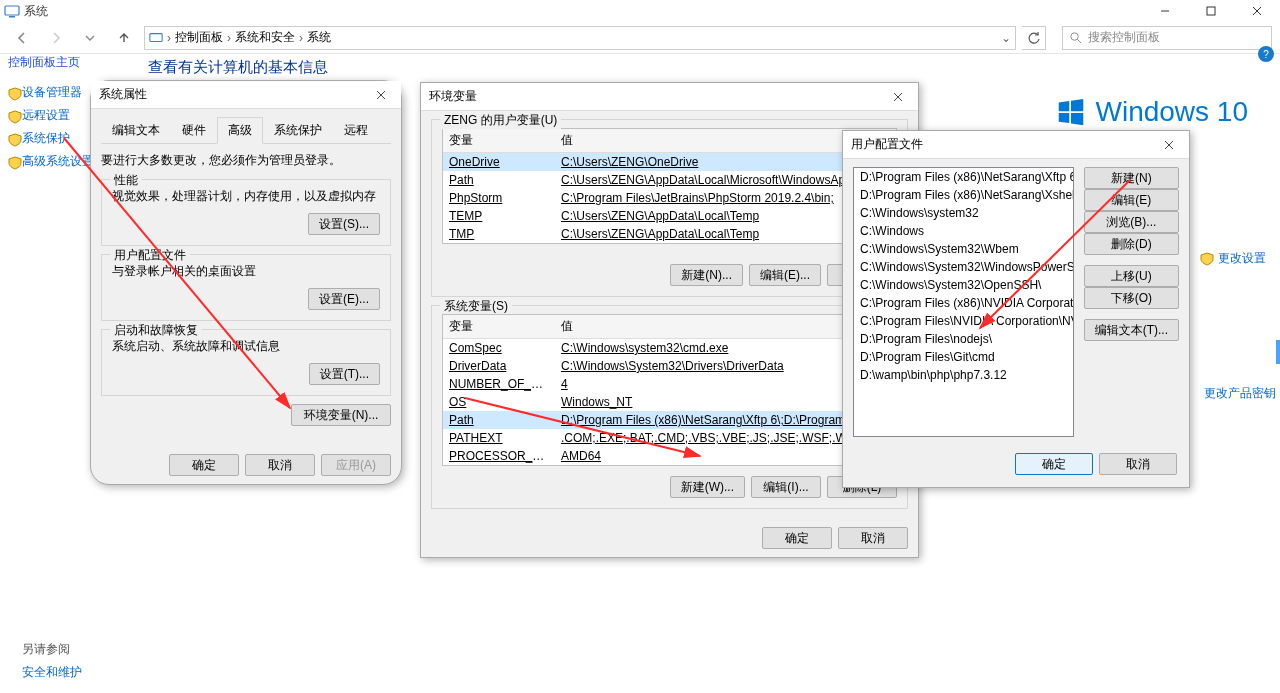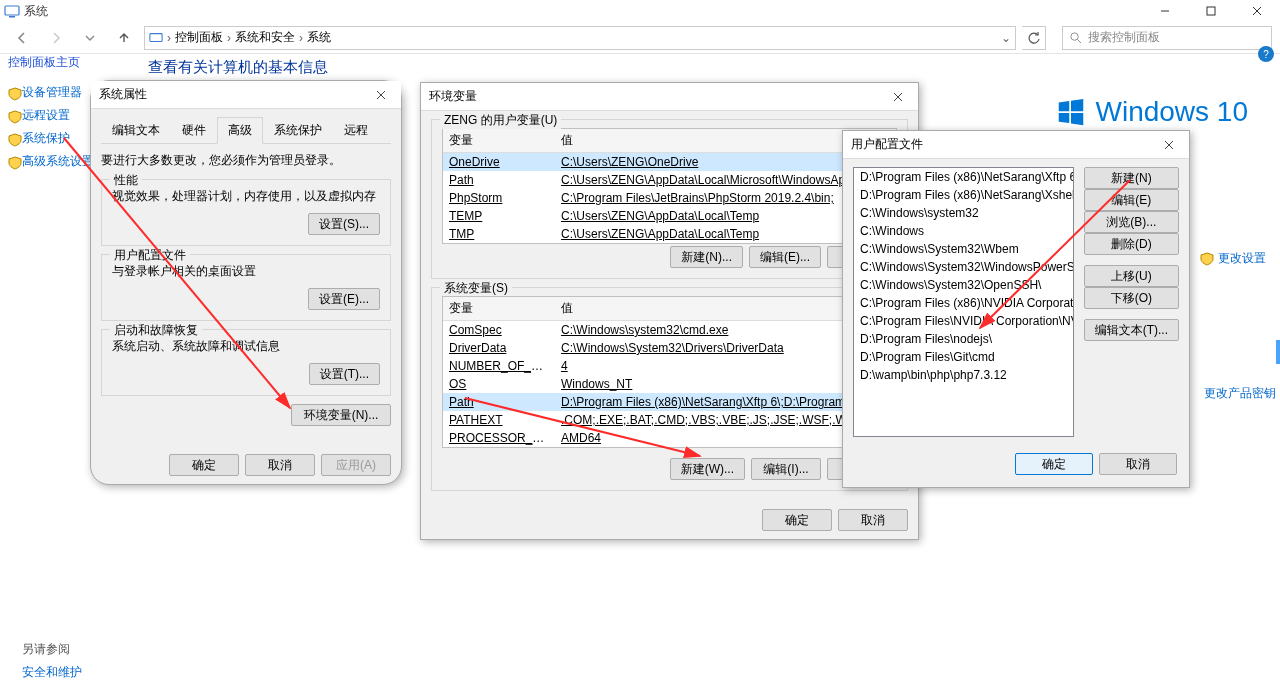--- a/index.html
+++ b/index.html
@@ -298,21 +298,21 @@
           </div>
         <div class="row">
             <div class="col-var">TEMP</div>
             <div class="col-val">C:\Users\ZENG\AppData\Local\Temp</div>
           </div>
         <div class="row">
             <div class="col-var">TMP</div>
             <div class="col-val">C:\Users\ZENG\AppData\Local\Temp</div>
           </div>
       </div>
-      <div class="btnrow" style="margin-top:2px;">
+      <div class="btnrow" style="margin-top:20px;">
         <div class="btn">新建(N)...</div>
         <div class="btn">编辑(E)...</div>
         <div class="btn">删除(D)</div>
       </div>
     </div>
 
     <div class="group">
       <span class="cap">系统变量(S)</span>
       <div class="tbl" style="position:relative;">
         <div class="hdr">

